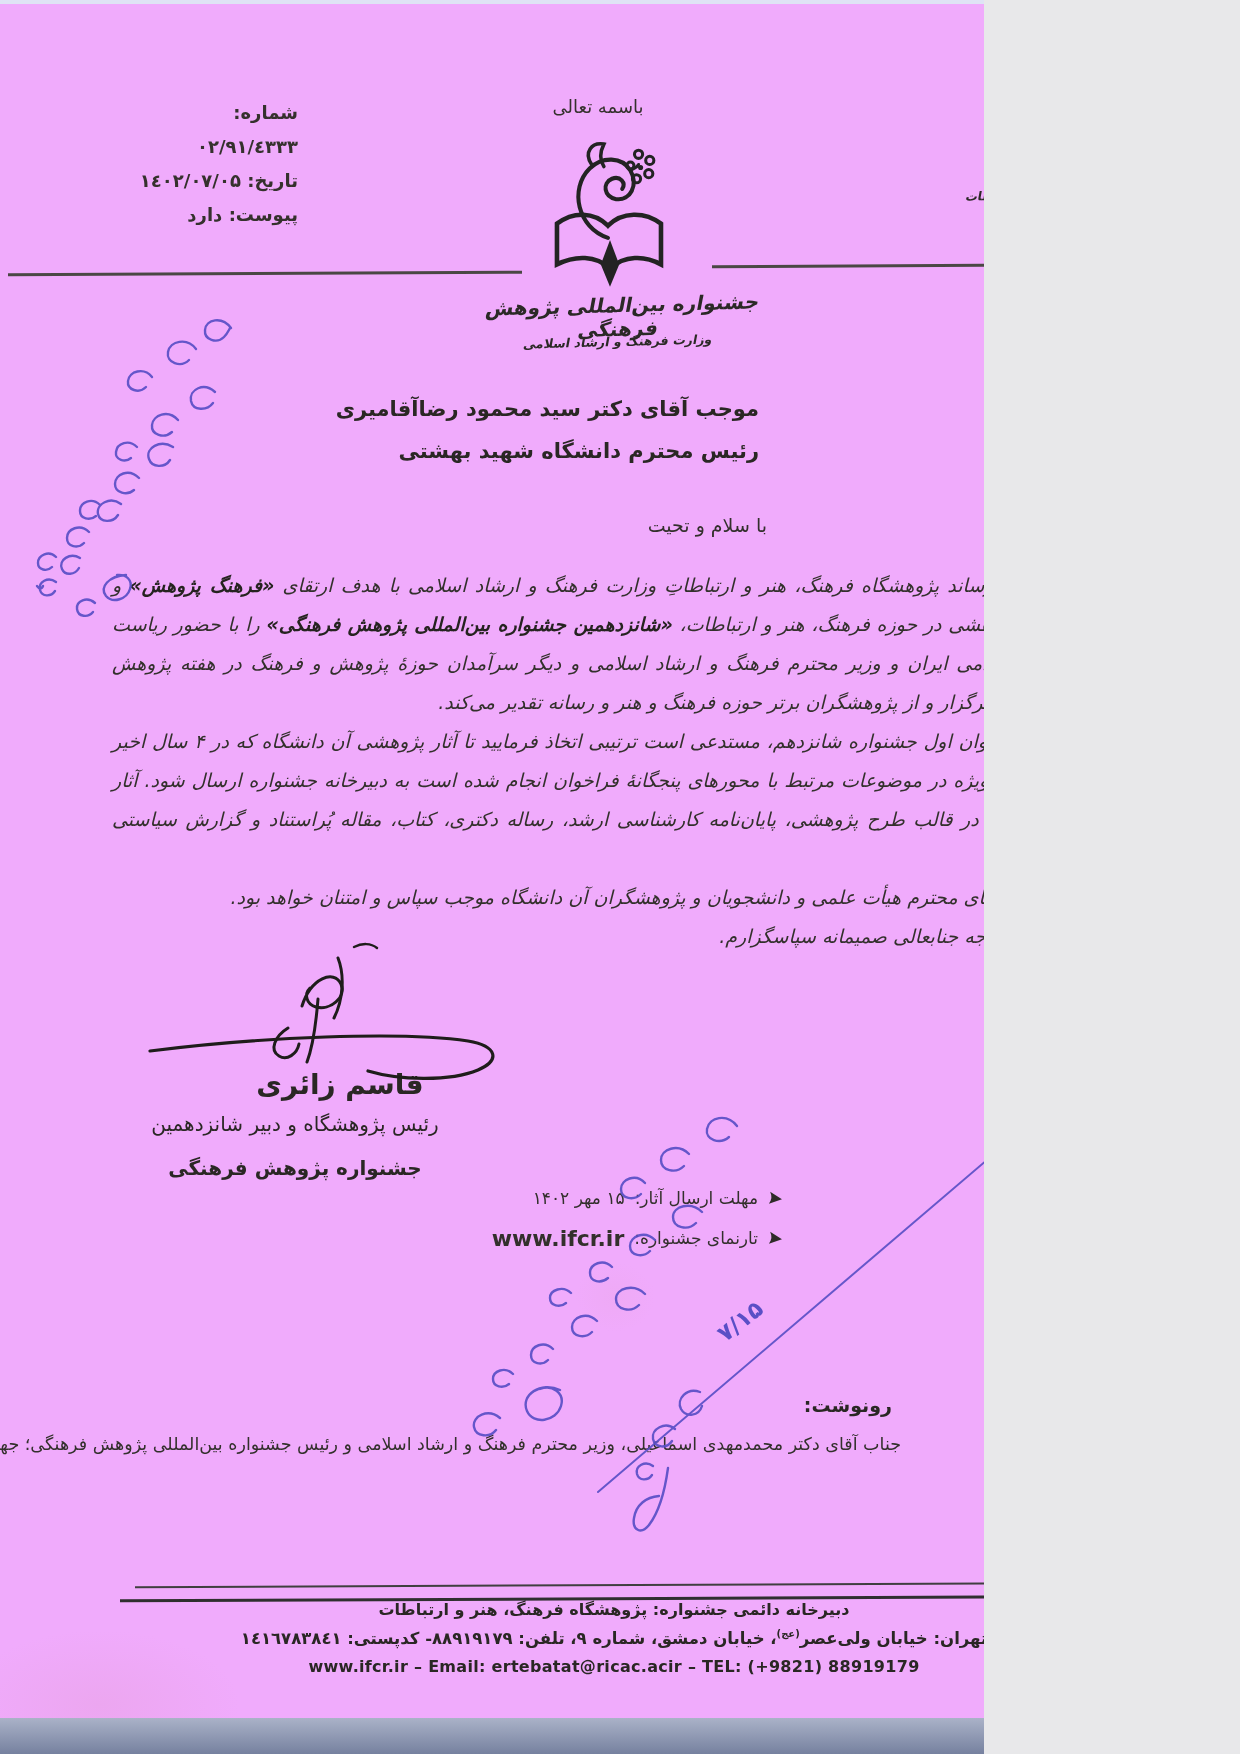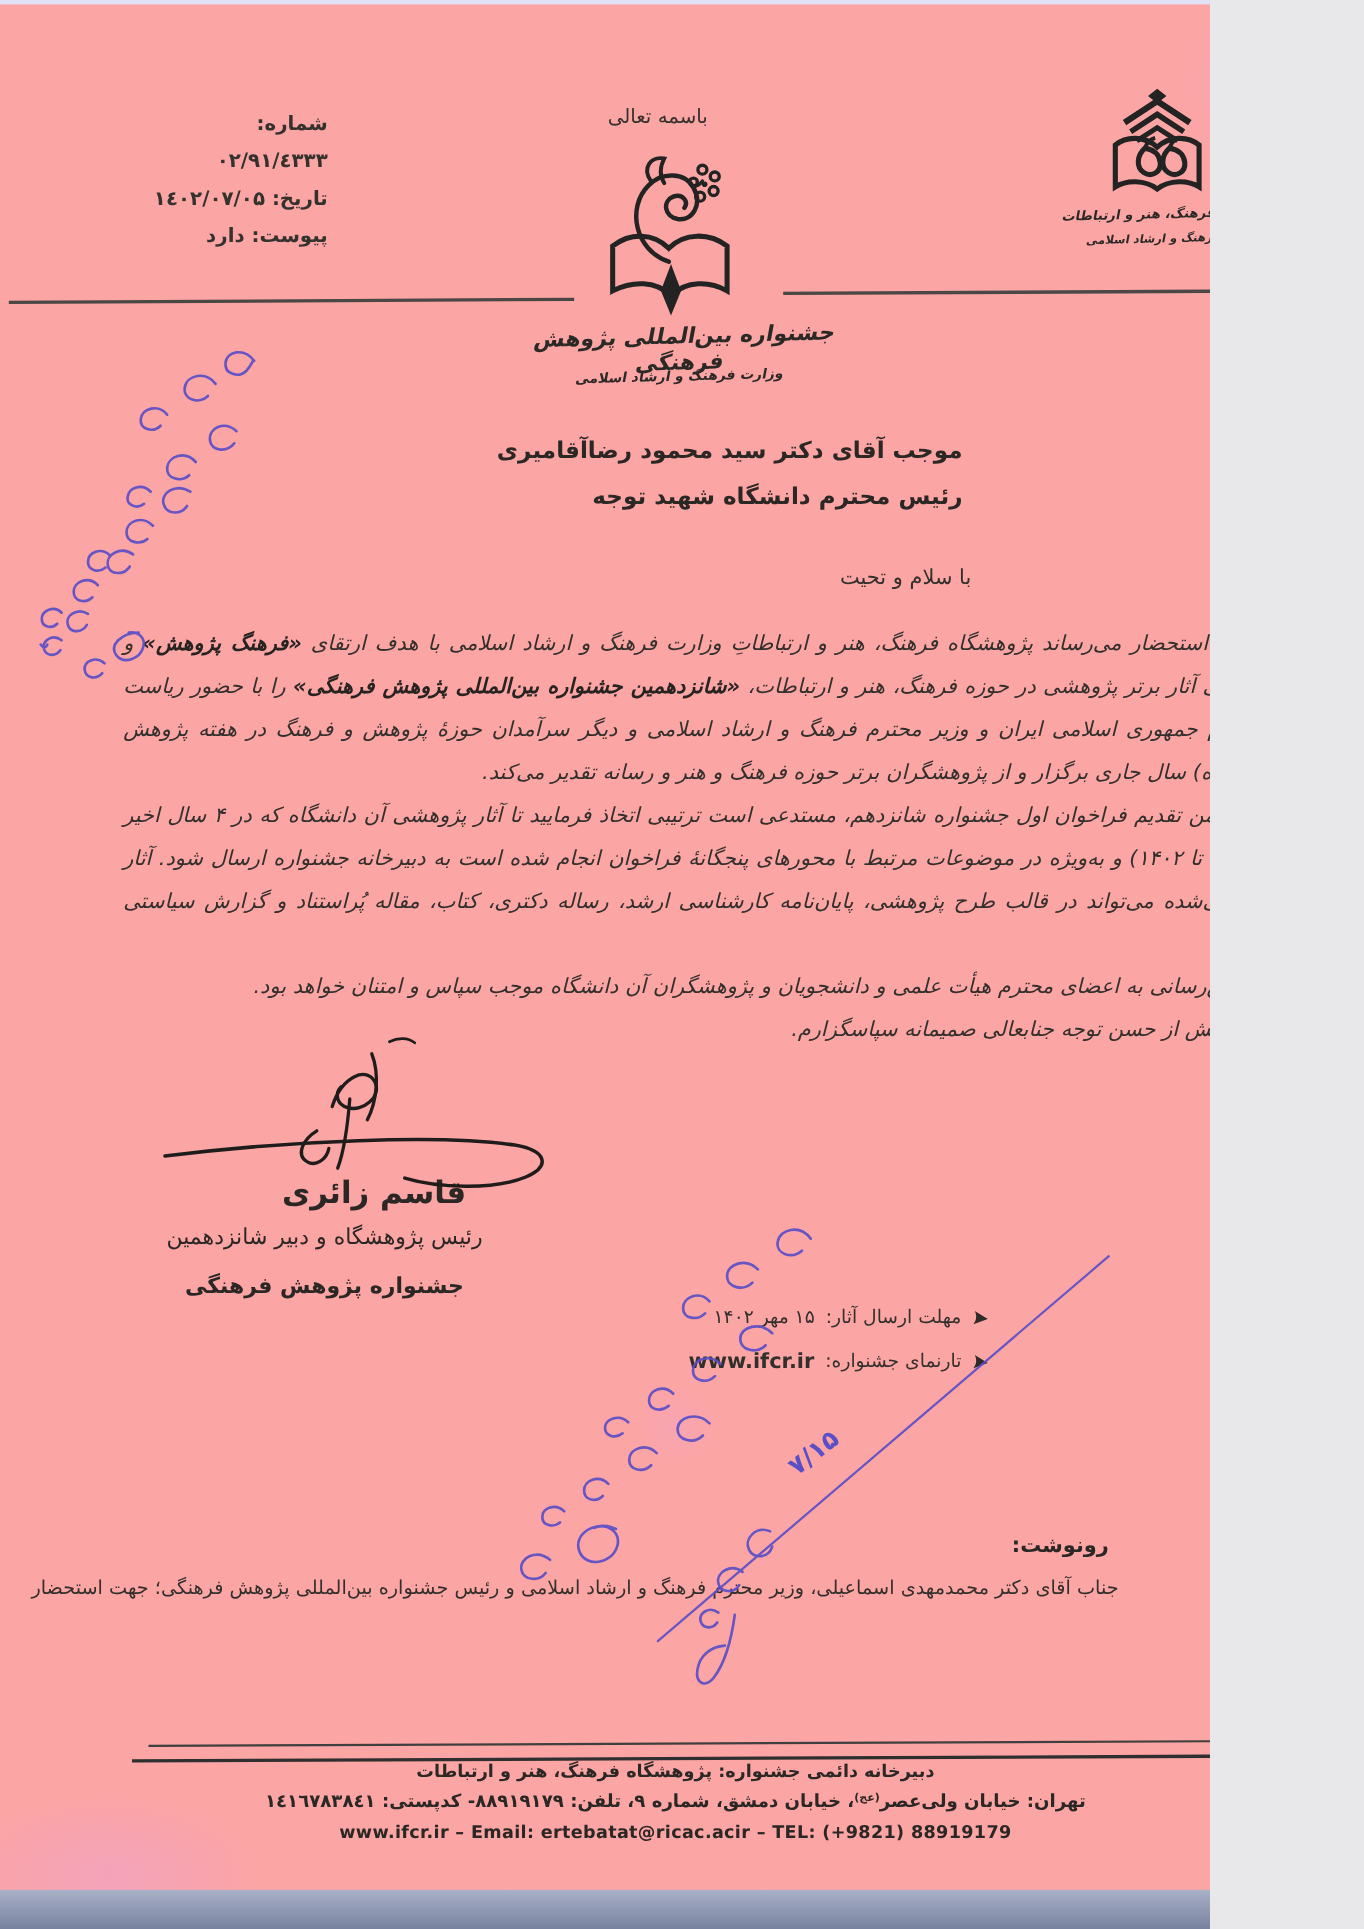--- a/index.html
+++ b/index.html
@@ -1,16 +1,16 @@
 <!DOCTYPE html>
 <html lang="fa"><head>
 <meta charset="utf-8">
 <style>
   html,body{margin:0;padding:0;background:#e8e8ea;}
-  .page{position:relative;width:1100px;height:1754px;background:#fca5a5;overflow:hidden;
+  .page{position:relative;width:984px;height:1754px;background:#f0abfc;overflow:hidden;
         font-family:"DejaVu Sans",sans-serif;color:#2f2b28;}
   .abs{position:absolute;}
   .rtl{direction:rtl;unicode-bidi:plaintext;}
   
   .edge-top{left:0;top:0;width:1240px;height:4px;background:#dfe3f5;}
   .edge-right{left:1213px;top:0;width:27px;height:1720px;background:linear-gradient(90deg,#d4d7f2,#c7ccee);}
   .scan-band{left:0;top:1718px;width:1240px;height:36px;background:linear-gradient(180deg,#aab2c8,#76819f);}
   .smudge{pointer-events:none;}
   .smudge-tr{left:1070px;top:-25px;width:230px;height:200px;background:radial-gradient(closest-side,rgba(236,168,224,.40),rgba(236,168,224,0));}
   .smudge-bl{left:-40px;top:1630px;width:280px;height:150px;background:radial-gradient(closest-side,rgba(229,158,220,.38),rgba(229,158,220,0));}
@@ -34,21 +34,21 @@
   .ind1{text-indent:26px;} .ind2{text-indent:26px;} .ind3{text-indent:8px;} .ind4{text-indent:2px;}
   .body-text b{color:#262320;}
   
   .sig-name{left:250px;top:1068px;width:180px;text-align:center;font-size:28px;font-weight:bold;color:#2a2724;}
   .sig-t1{left:105px;top:1112px;width:380px;text-align:center;font-size:20px;font-weight:normal;color:#2a2724;}
   .sig-t2{left:105px;top:1156px;width:380px;text-align:center;font-size:20px;font-weight:bold;color:#2a2724;}
   
   .notices{right:200px;top:1178px;direction:rtl;font-size:17px;color:#33302c;}
   .notice{display:flex;align-items:center;gap:10px;height:40px;justify-content:flex-start;}
   .notice .arrow{width:16px;height:15px;flex:0 0 auto;}
-  .notice .url{font-weight:bold;font-size:19px;direction:ltr;unicode-bidi:embed;}
+  .notice .url{font-weight:bold;font-size:22px;direction:ltr;unicode-bidi:embed;}
   
   .cc-head{right:92px;top:1394px;font-size:19px;font-weight:bold;text-align:right;color:#2a2724;}
   .cc-line{right:83px;top:1434px;width:1050px;font-size:17.5px;text-align:right;color:#33302c;}
   
   .f-line1{left:135px;top:1584px;width:1000px;height:2px;background:#3f3f3f;transform:rotate(-0.25deg);}
   .f-line2{left:120px;top:1597px;width:1085px;height:3px;background:#2f2f2f;transform:rotate(-0.25deg);}
   .footer{left:0;top:1600px;width:1228px;text-align:center;font-weight:bold;color:#2a2724;}
   .footer .fl{margin:0 0 9px 0;font-size:16px;}
   .footer .fl2{font-size:16.5px;}
   .footer sup{font-size:10px;margin-top:44px;}
@@ -109,21 +109,21 @@
     </g>
   </svg>
   <div class="abs inst-cap1 rtl callig">پژوهشگاه فرهنگ، هنر و ارتباطات</div>
   <div class="abs inst-cap2 rtl callig">وزارت فرهنگ و ارشاد اسلامی</div>
 
   <div class="abs divider div-left"></div>
   <div class="abs divider div-right"></div>
 
   <div class="abs recipient rtl">
     <div>موجب آقای دکتر سید محمود رضاآقامیری</div>
-    <div>رئیس محترم دانشگاه شهید توجه</div>
+    <div>رئیس محترم دانشگاه شهید بهشتی</div>
   </div>
 
   <div class="abs salutation rtl">با سلام و تحیت</div>
 
   <div class="abs body-text rtl">
     <p class="ind1"><span>به استحضار می‌رساند پژوهشگاه فرهنگ، هنر و ارتباطاتِ وزارت فرهنگ و ارشاد اسلامی با هدف ارتقای </span><b>«فرهنگ پژوهش»</b><span> و معرفی آثار برتر پژوهشی در حوزه فرهنگ، هنر و ارتباطات، </span><b>«شانزدهمین جشنواره بین‌المللی پژوهش فرهنگی»</b><span> را با حضور ریاست محترم جمهوری اسلامی ایران و وزیر محترم فرهنگ و ارشاد اسلامی و دیگر سرآمدان حوزهٔ پژوهش و فرهنگ در هفته پژوهش (آذرماه) سال جاری برگزار و از پژوهشگران برتر حوزه فرهنگ و هنر و رسانه تقدیر می‌کند.</span></p>
     <p class="ind2">ضمن تقدیم فراخوان اول جشنواره شانزدهم، مستدعی است ترتیبی اتخاذ فرمایید تا آثار پژوهشی آن دانشگاه که در ۴ سال اخیر (۱۳۹۸ تا ۱۴۰۲) و به‌ویژه در موضوعات مرتبط با محورهای پنجگانهٔ فراخوان انجام شده است به دبیرخانه جشنواره ارسال شود. آثار معرفی‌شده می‌تواند در قالب طرح پژوهشی، پایان‌نامه کارشناسی ارشد، رساله دکتری، کتاب، مقاله پُراستناد و گزارش سیاستی باشد.</p>
     <p class="ind3">اطلاع‌رسانی به اعضای محترم هیأت علمی و دانشجویان و پژوهشگران آن دانشگاه موجب سپاس و امتنان خواهد بود.</p>
     <p class="ind4">پیشاپیش از حسن توجه جنابعالی صمیمانه سپاسگزارم.</p>
   </div>

